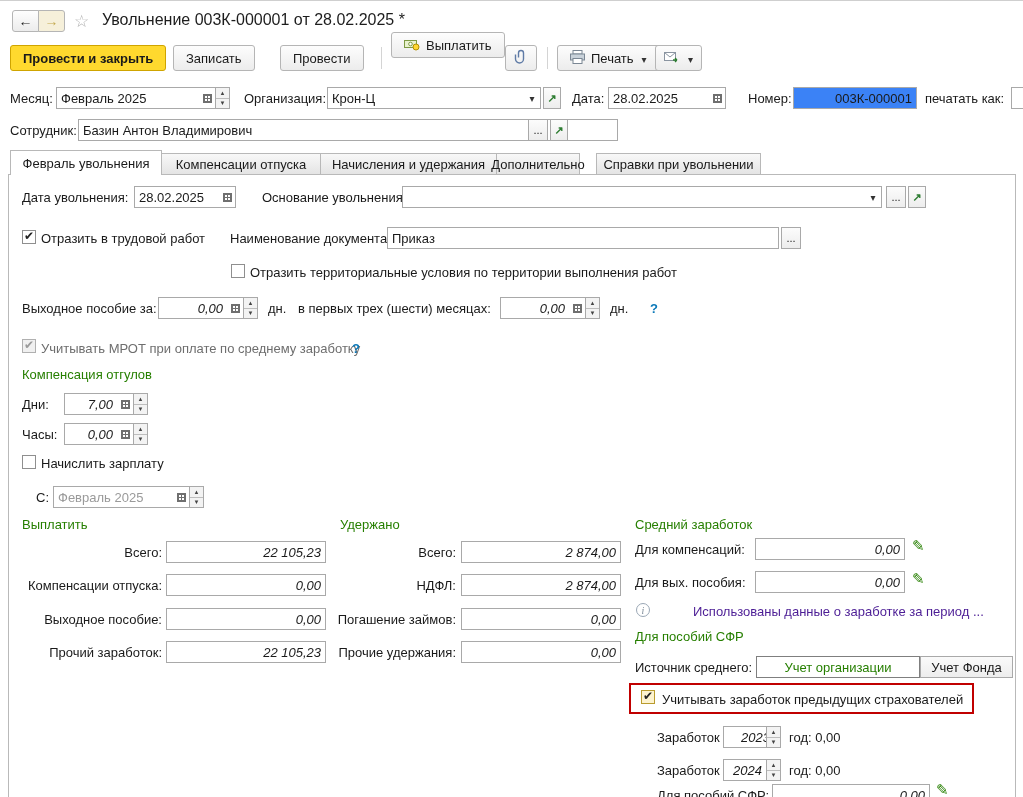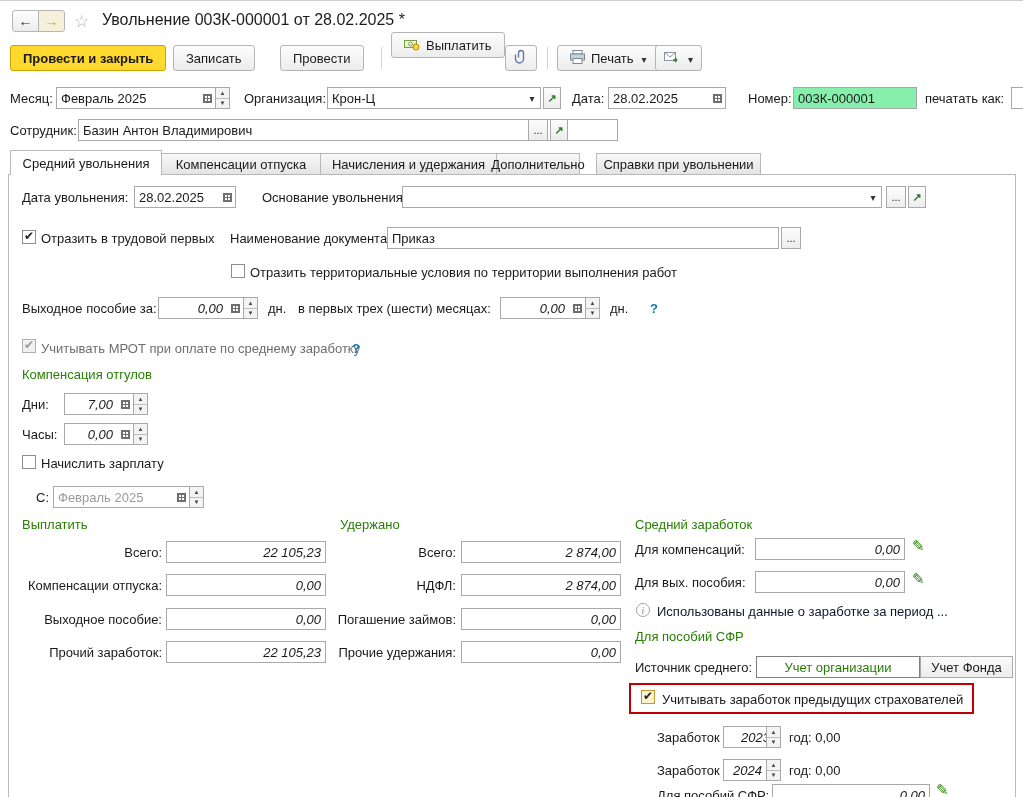--- a/index.html
+++ b/index.html
@@ -6,21 +6,21 @@
   html,body { width:1023px; height:797px; }
   body {
     position:relative; overflow:hidden; background:#fff;
     font-family:"Liberation Sans", sans-serif; font-size:13px; color:#1a1a1a;
     border-top:1px solid #cfcfcf;
   }
   .label { position:absolute; white-space:nowrap; }
   .rlabel { position:absolute; white-space:nowrap; text-align:right; }
   .green { color:#267f00; }
   .dimtext { color:#6e6e6e; }
-  .infotext { color:#0f172a; }
+  .infotext { color:#4c1d95;margin-left:36px; }
 
   
   .navbtn { position:absolute; top:9px; width:27px; height:22px; border:1px solid #b5b5b5;
     background:linear-gradient(#fefefe,#ececec); display:flex; align-items:center; justify-content:center;
     font-size:14px; cursor:pointer; }
   .navbtn.back { border-radius:3px 0 0 3px; }
   .navbtn.back::after { content:"\2190"; color:#222; font-weight:bold; }
   .navbtn.fwd { border-radius:0 3px 3px 0; background:#f6f0da; }
   .navbtn.fwd::after { content:"\2192"; color:#c3a94f; font-weight:bold; }
   .star { position:absolute; font-size:17px; color:#b3b3b3; cursor:pointer; }
@@ -34,21 +34,21 @@
   .btn-primary { background:#ffd92e; border-color:#cfa400; font-weight:bold; }
   .vsep { position:absolute; width:1px; height:22px; background:#d4d4d4; }
   .ddarrow::after { content:"\25BE"; font-size:10px; color:#333; margin-left:2px; }
 
   
   .field { position:absolute; height:22px; display:flex; align-items:center;
     border:1px solid #a9a9a9; background:#fff; }
   .field .txt { flex:1; padding:0 4px; white-space:nowrap; overflow:hidden; }
   .field .txt.num { text-align:right;font-style:italic; }
   .field .txt.dim { color:#9a9a9a; }
-  .field.ro { background:#86efac; }
+  .field.ro { background:#3b82f6;text-align:right; }
   .ibtn { width:16px; height:100%; display:flex; align-items:center; justify-content:center; cursor:pointer; }
   .grid-ic { width:9px; height:9px; border:1px solid #6f6f6f;
     background-image:linear-gradient(to right,#6f6f6f 1px,transparent 1px),
                      linear-gradient(to bottom,#6f6f6f 1px,transparent 1px);
     background-size:3px 3px; }
   .ddi::after { content:"\25BE"; font-size:10px; color:#333; }
   .spin { position:absolute; width:15px; height:22px; border:1px solid #a9a9a9;
     background:#f3f3f3; display:flex; flex-direction:column; cursor:pointer; }
   .spin span { flex:1; display:flex; align-items:center; justify-content:center; color:#444; font-size:6px; line-height:1; }
   .spin span.up { border-bottom:1px solid #bdbdbd; }
@@ -181,21 +181,21 @@
 <div class="field" style="left:78px;top:118px;width:540px">
   <span class="txt">Базин Антон Владимирович</span>
 </div>
 <div class="sbtn" style="left:528px;top:118px;width:20px">
     <span>...</span>
   </div>
 <div class="sbtn openarrow" style="left:550px;top:118px;width:18px"></div>
 
 <div class="content-box"></div>
 <div class="tab active" style="left:10px;width:152px">
-    <span>Средний увольнения</span>
+    <span>Февраль увольнения</span>
   </div>
 <div class="tab" style="left:161px;width:160px">
     <span>Компенсации отпуска</span>
   </div>
 <div class="tab" style="left:320px;width:177px">
     <span>Начисления и удержания</span>
   </div>
 <div class="tab" style="left:496px;width:84px">
     <span>Дополнительно</span>
   </div>
@@ -214,21 +214,21 @@
 <div class="field" style="left:402px;top:185px;width:480px">
   <span class="txt"></span>
   <span class="ibtn ddi"></span>
 </div>
 <div class="sbtn" style="left:886px;top:185px;width:20px">
     <span>...</span>
   </div>
 <div class="sbtn openarrow" style="left:908px;top:185px;width:18px"></div>
 
 <span class="cb checked" style="left:22px;top:229px"></span>
-<div class="label" style="left:41px;top:230px">Отразить в трудовой первых</div>
+<div class="label" style="left:41px;top:230px">Отразить в трудовой работ</div>
 <div class="label" style="left:230px;top:230px">Наименование документа:</div>
 <div class="field" style="left:387px;top:226px;width:392px">
   <span class="txt">Приказ</span>
 </div>
 <div class="sbtn" style="left:781px;top:226px;width:20px">
     <span>...</span>
   </div>
 
 <span class="cb" style="left:231px;top:263px"></span>
 <div class="label" style="left:250px;top:264px">Отразить территориальные условия по территории выполнения работ</div>

